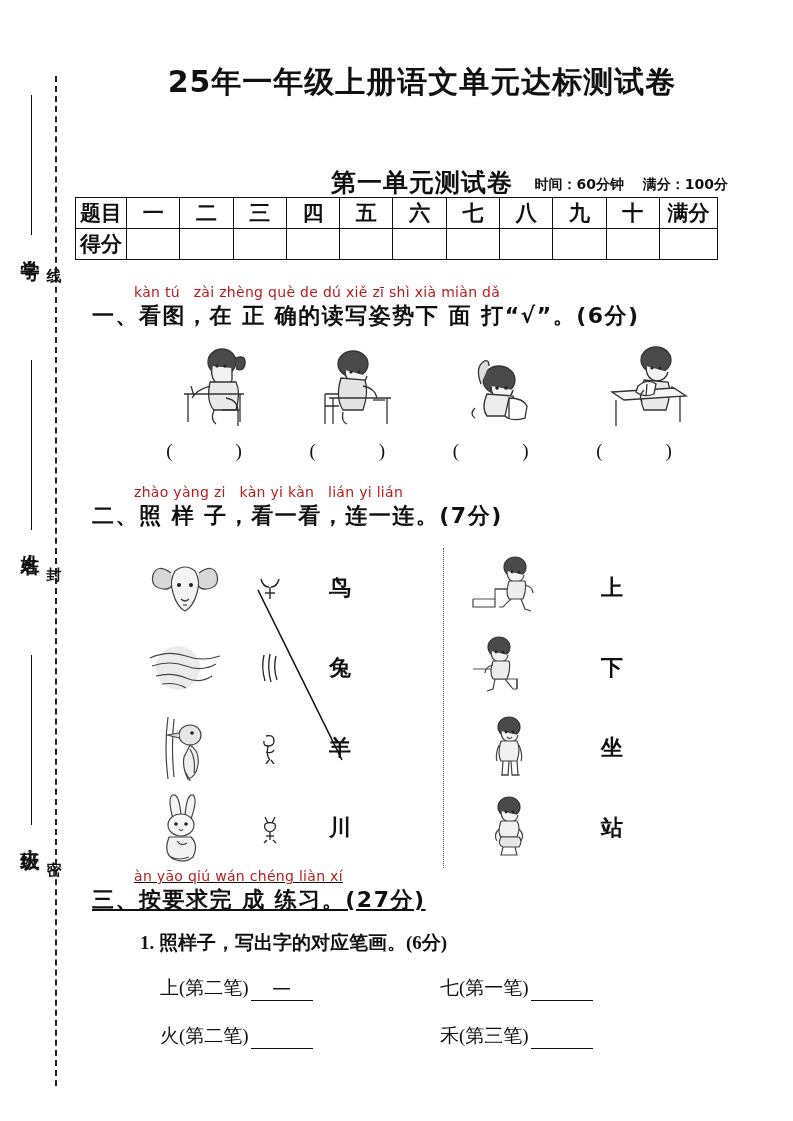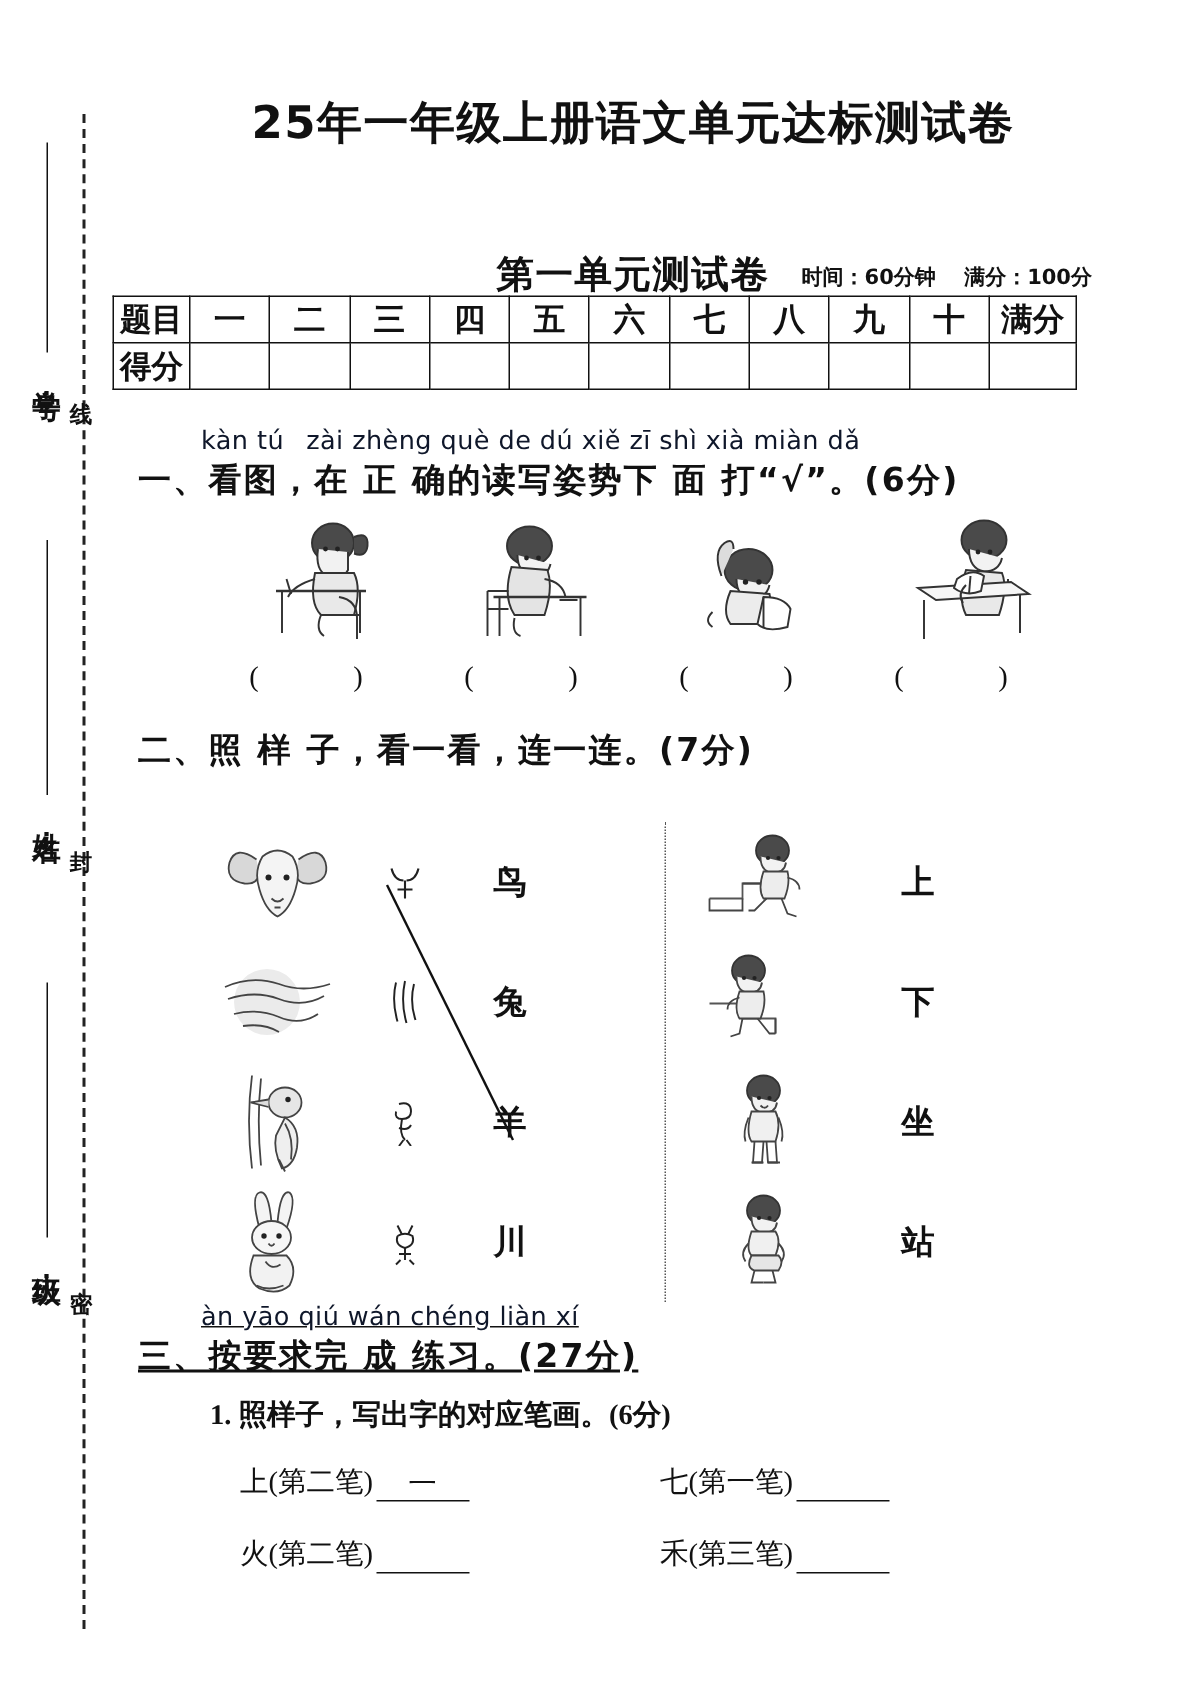--- a/index.html
+++ b/index.html
@@ -110,25 +110,25 @@
   #score-table td.head-cell { width: 48px; }
   #score-table td.mf-cell { width: 55px; }
 
   
   .section {
     position: absolute;
     left: 92px;
     width: 640px;
   }
   .pinyin-row {
-    font-size: 17px;
+    font-size: 14px;
     letter-spacing: 0.3px;
     margin-left: 42px;
     white-space: nowrap;
-    color: #0f172a;
+    color: #b91c1c;
   }
   .pinyin-row span { margin-right: 9px; }
   .heading-row {
     font-size: 22px;
     font-weight: bold;
     letter-spacing: 1.5px;
     white-space: nowrap;
     margin-top: 1px;
   }
 
@@ -370,20 +370,25 @@
             <path d="M57 42 l-1 12"></path>
             <path d="M54 48 q-6 6 -2 12"></path>
           </g>
         </svg>
       </div>
       <div class="paren">(　)</div>
     </div>
   </div>
 
   <div class="section" style="top:484px;">
+    <div class="pinyin-row">
+      <span>zhào yàng zi</span>
+      <span>kàn yi kàn</span>
+      <span>lián yi lián</span>
+    </div>
     <div class="heading-row">二、照 样 子，看一看，连一连。(7分)</div>
   </div>
 
   <div id="ex2-wrap">
     <div id="ex2-divider"></div>
 
     <div class="match-col" id="match-left">
       <svg id="match-line" width="300" height="320">
         <line x1="128" y1="42" x2="212" y2="212" stroke="#111" stroke-width="1.6"></line>
       </svg>

